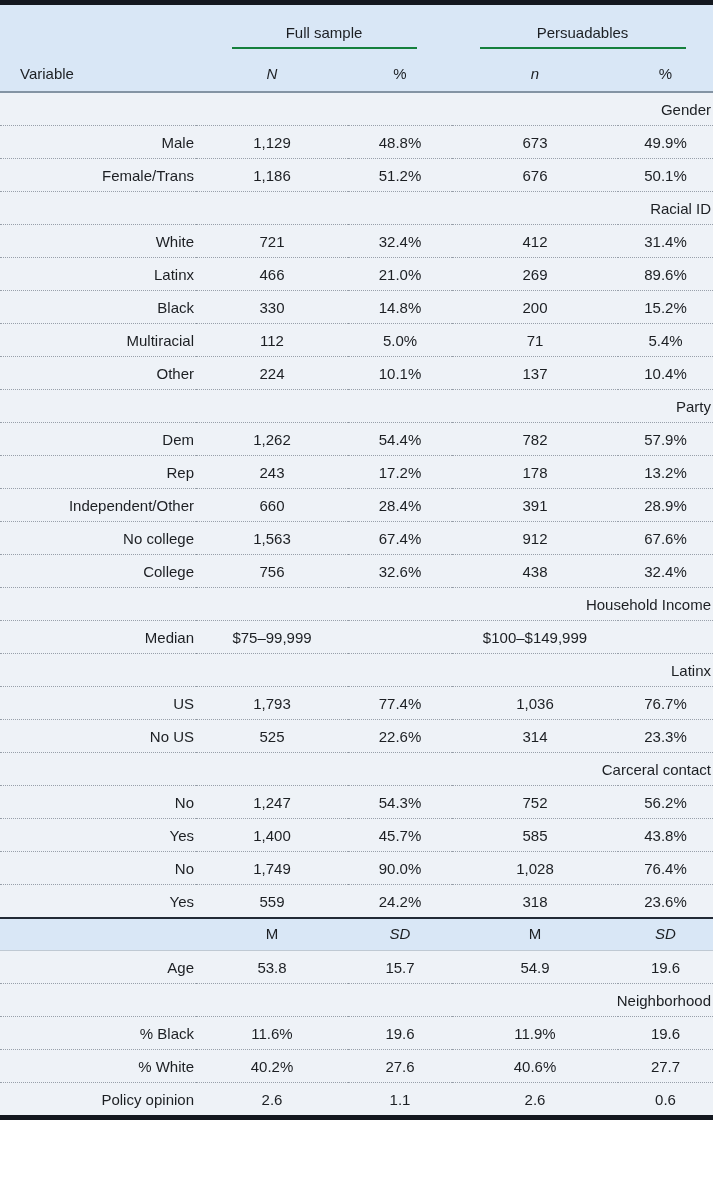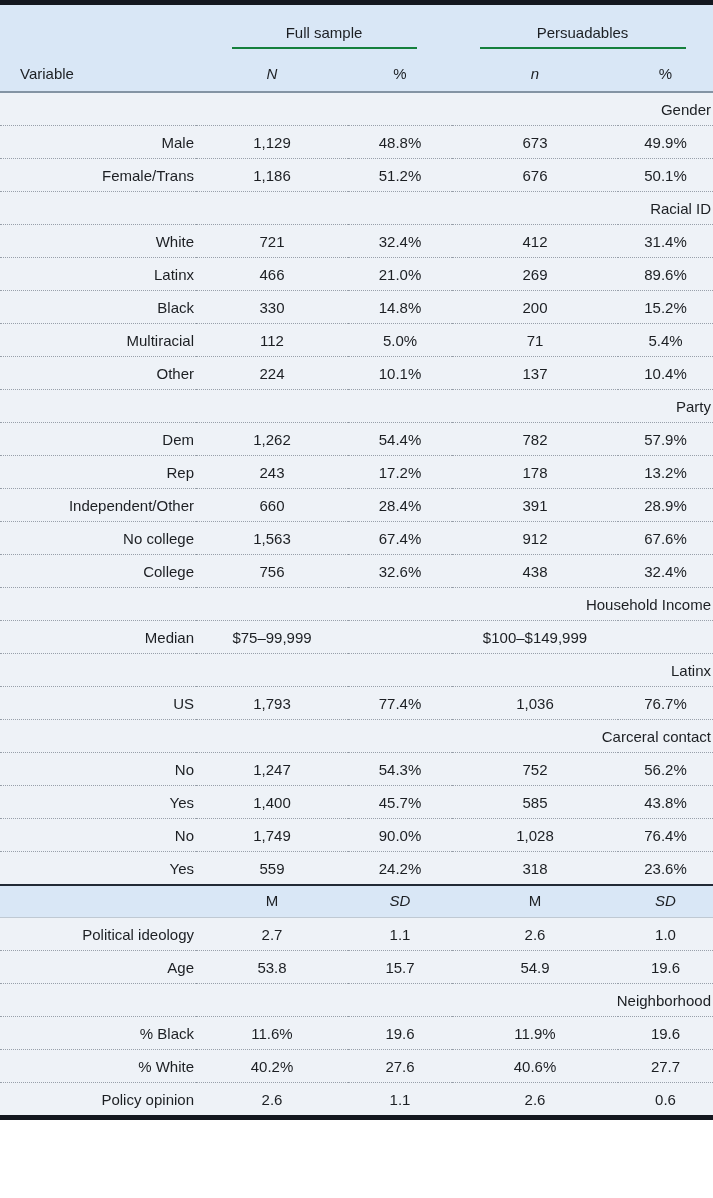--- a/index.html
+++ b/index.html
@@ -196,20 +196,27 @@
           <td colspan="5" class="cell-label">Latinx</td>
         </tr>
         <tr>
           <td class="cell-label indent">US</td>
           <td class="cell-num">1,793</td>
           <td class="cell-num">77.4%</td>
           <td class="cell-num">1,036</td>
           <td class="cell-num">76.7%</td>
         </tr>
         <tr>
+          <td class="cell-label indent">No US</td>
+          <td class="cell-num">525</td>
+          <td class="cell-num">22.6%</td>
+          <td class="cell-num">314</td>
+          <td class="cell-num">23.3%</td>
+        </tr>
+        <tr>
           <td colspan="5" class="cell-label">Carceral contact</td>
         </tr>
         <tr>
           <td class="cell-label indent">No</td>
           <td class="cell-num">1,247</td>
           <td class="cell-num">54.3%</td>
           <td class="cell-num">752</td>
           <td class="cell-num">56.2%</td>
         </tr>
         <tr>
@@ -238,27 +245,20 @@
       <tr class="stat-head">
         <td></td>
         <td>M</td>
         <td class="it">SD</td>
         <td>M</td>
         <td class="it">SD</td>
       </tr>
     </tbody>
     <tbody class="rows">
         <tr>
-          <td class="cell-label">Political ideology</td>
-          <td class="cell-num">2.7</td>
-          <td class="cell-num">1.1</td>
-          <td class="cell-num">2.6</td>
-          <td class="cell-num">1.0</td>
-        </tr>
-        <tr>
           <td class="cell-label">Age</td>
           <td class="cell-num">53.8</td>
           <td class="cell-num">15.7</td>
           <td class="cell-num">54.9</td>
           <td class="cell-num">19.6</td>
         </tr>
         <tr>
           <td colspan="5" class="cell-label">Neighborhood</td>
         </tr>
         <tr>

